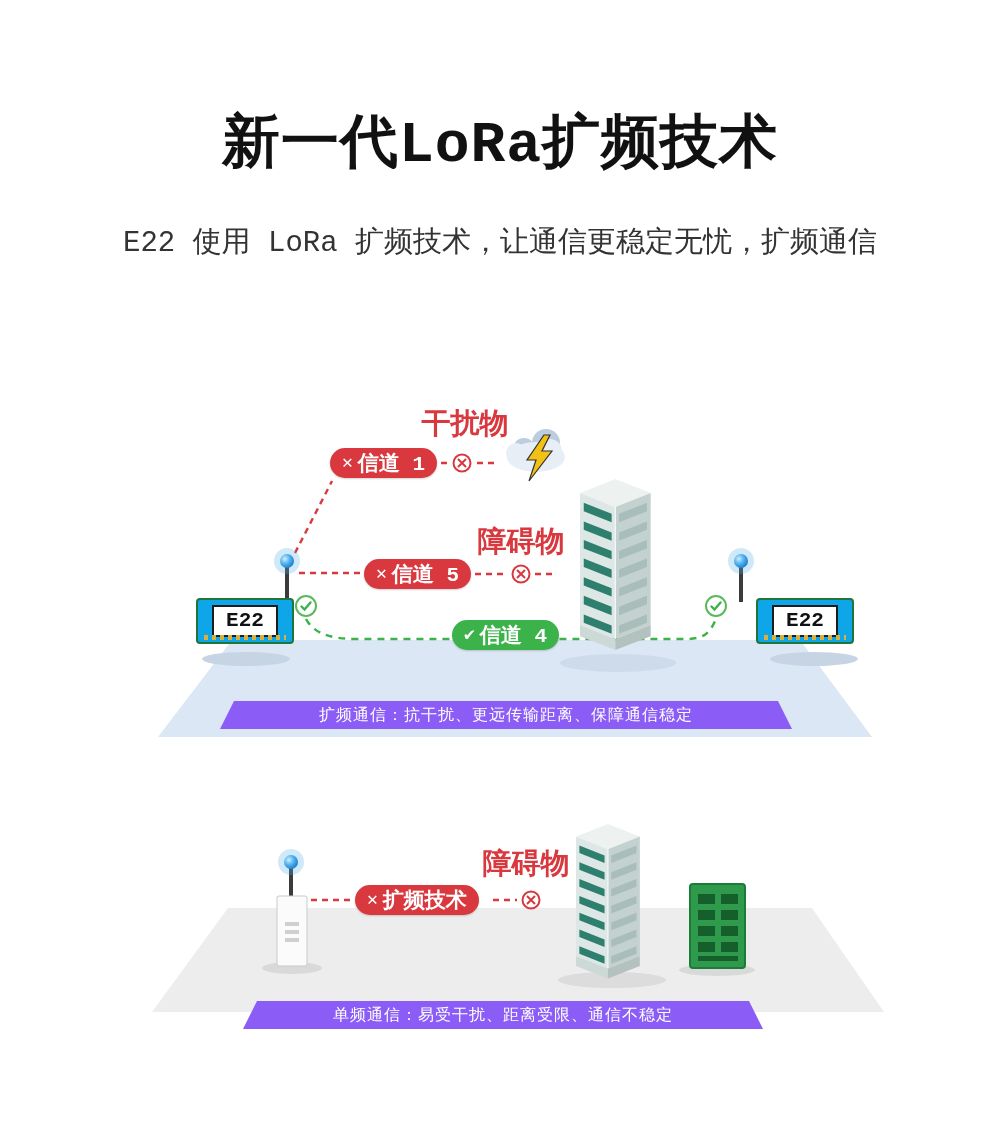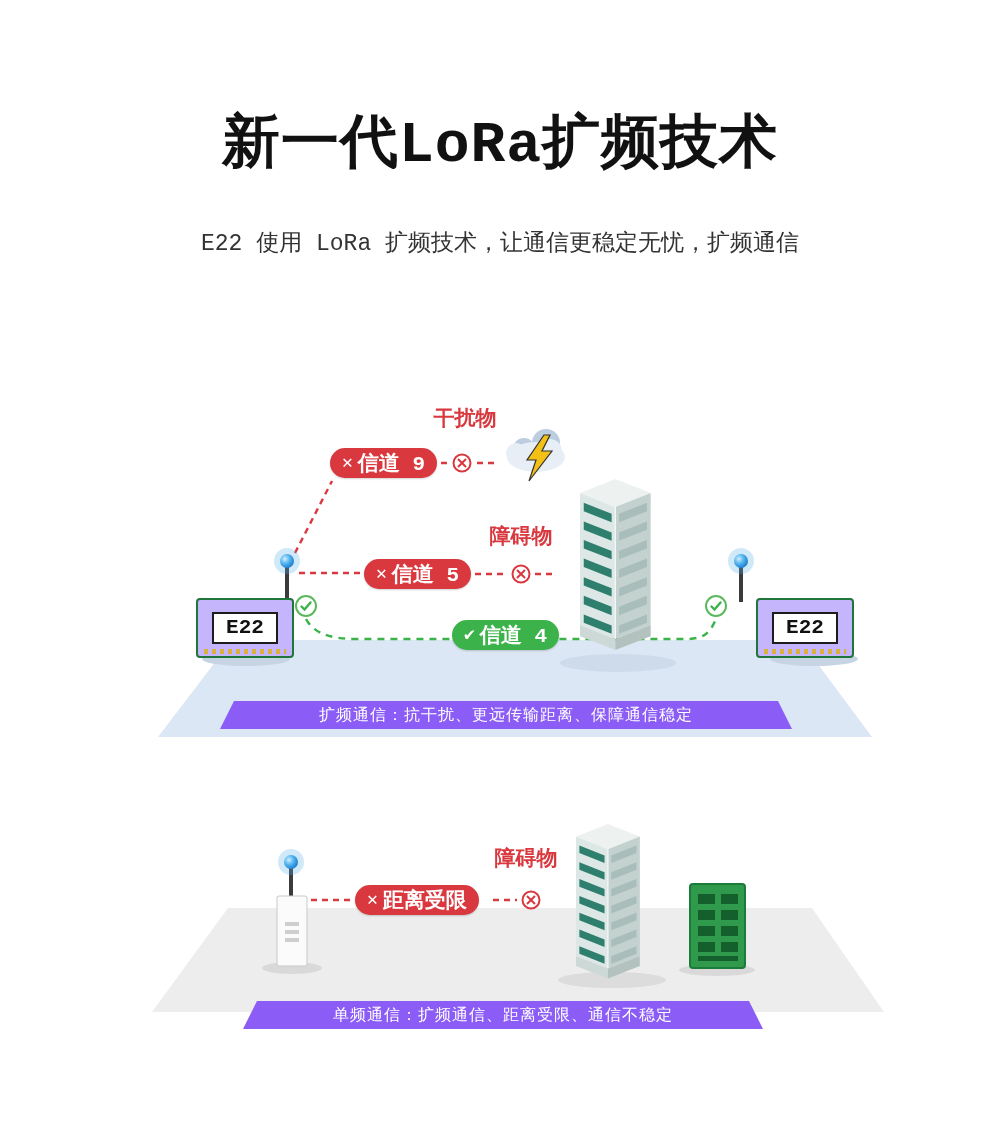--- a/index.html
+++ b/index.html
@@ -6,41 +6,41 @@
   .page{
     position:relative;width:1000px;height:1140px;margin:0 auto;background:#ffffff;
     font-family:Liberation Mono, monospace;overflow:hidden;
   }
   .page-title{
     position:absolute;top:114px;left:0;width:100%;margin:0;text-align:center;
     font-size:58px;font-weight:800;color:#111;letter-spacing:1px;line-height:1.1;
   }
   .subtitle{
     position:absolute;top:218px;left:50%;transform:translateX(-50%);width:900px;
-    text-align:center;font-size:23px;color:#333;line-height:52px;
+    text-align:center;font-size:29px;color:#333;line-height:52px;
   }
   .diagram-svg{position:absolute;left:0;z-index:0;}
   #svg-spread{top:375px;}
   #svg-single{top:818px;}
 
   .red-label{
-    position:absolute;color:#d8383e;font-size:21px;font-weight:600;
+    position:absolute;color:#d8383e;font-size:29px;font-weight:600;
     transform:translateX(-50%);z-index:2;white-space:nowrap;
   }
   .pill{
     position:absolute;display:inline-flex;align-items:center;gap:5px;height:30px;
     padding:0 12px;border-radius:16px;color:#fff;font-size:21px;font-weight:600;
     z-index:2;white-space:nowrap;box-shadow:0 1px 2px rgba(0,0,0,.18);
   }
   .pill.red{background:#d8383e;}
   .pill.green{background:#3cb34a;}
   .pill-icon{font-size:18px;font-weight:700;line-height:1;}
 
   .module{
-    position:absolute;width:98px;height:60px;background:#c4b5fd;border:2px solid #20763a;
+    position:absolute;width:98px;height:46px;background:#0ea5e9;border:2px solid #20763a;
     border-radius:4px;display:flex;align-items:center;justify-content:center;z-index:2;
     box-sizing:border-box;
   }
   .module-plate{
     background:#fff;border:2px solid #1c1c1c;font-size:21px;font-weight:700;color:#111;
     padding:1px 12px;line-height:1.2;
   }
   .module-pins{
     position:absolute;left:6px;right:6px;bottom:2px;height:5px;
     background:repeating-linear-gradient(90deg,#d7b13c 0 4px,rgba(0,0,0,0) 4px 8px);
@@ -140,21 +140,21 @@
       <circle cx="16" cy="26" r="10" fill="#e7eef6"></circle>
       <circle cx="50" cy="24" r="12" fill="#e7eef6"></circle>
       <polygon points="44,8 27,33 36,33 29,54 52,24 42,24 50,8" fill="#f3c016" stroke="#333" stroke-width="1.2"></polygon>
     </g>
   </svg>
 
   <div class="red-label" style="left:465px;top:404px;">干扰物</div>
 
   <div class="pill red" style="left:330px;top:448px;">
     <span class="pill-icon">✕</span>
-    <span>信道 9</span>
+    <span>信道 1</span>
   </div>
 
   <div class="red-label" style="left:521px;top:522px;">障碍物</div>
 
   <div class="pill red" style="left:364px;top:559px;">
     <span class="pill-icon">✕</span>
     <span>信道 5</span>
   </div>
 
   <div class="pill green" style="left:452px;top:620px;">
@@ -207,18 +207,18 @@
       <rect x="8" y="58" width="17" height="10" fill="#145f2c"></rect>
       <rect x="31" y="58" width="17" height="10" fill="#145f2c"></rect>
       <rect x="8" y="72" width="40" height="5" fill="#145f2c"></rect>
     </g>
   </svg>
 
   <div class="red-label" style="left:526px;top:844px;">障碍物</div>
 
   <div class="pill red" style="left:355px;top:885px;">
     <span class="pill-icon">✕</span>
-    <span>距离受限</span>
-  </div>
-
-  <div class="banner" style="left:243px;top:1001px;width:520px;">单频通信：扩频通信、距离受限、通信不稳定</div>
+    <span>扩频技术</span>
+  </div>
+
+  <div class="banner" style="left:243px;top:1001px;width:520px;">单频通信：易受干扰、距离受限、通信不稳定</div>
 
 </div>
 
 </body></html>

